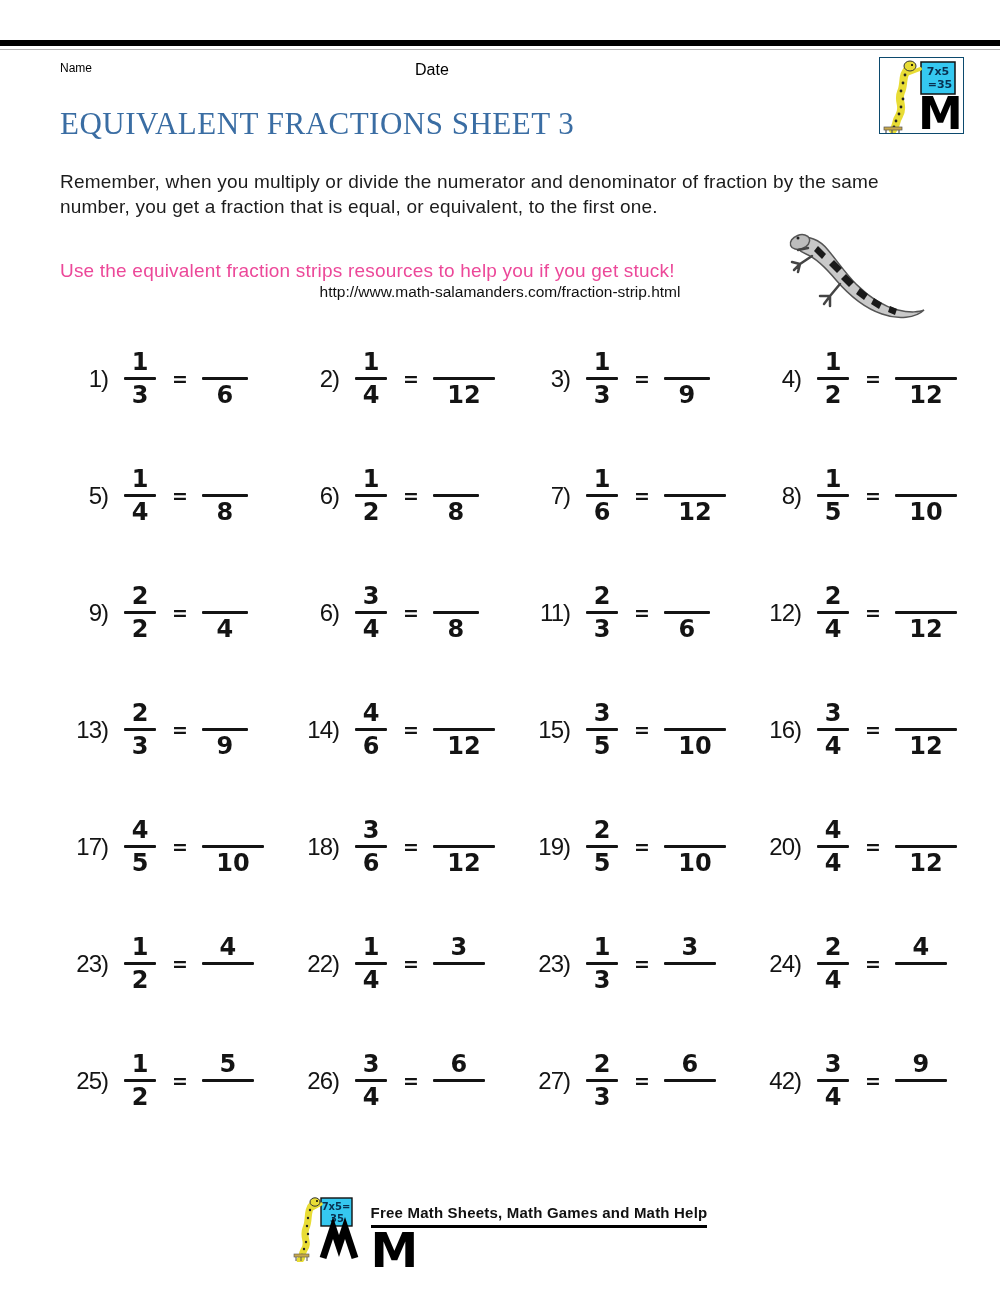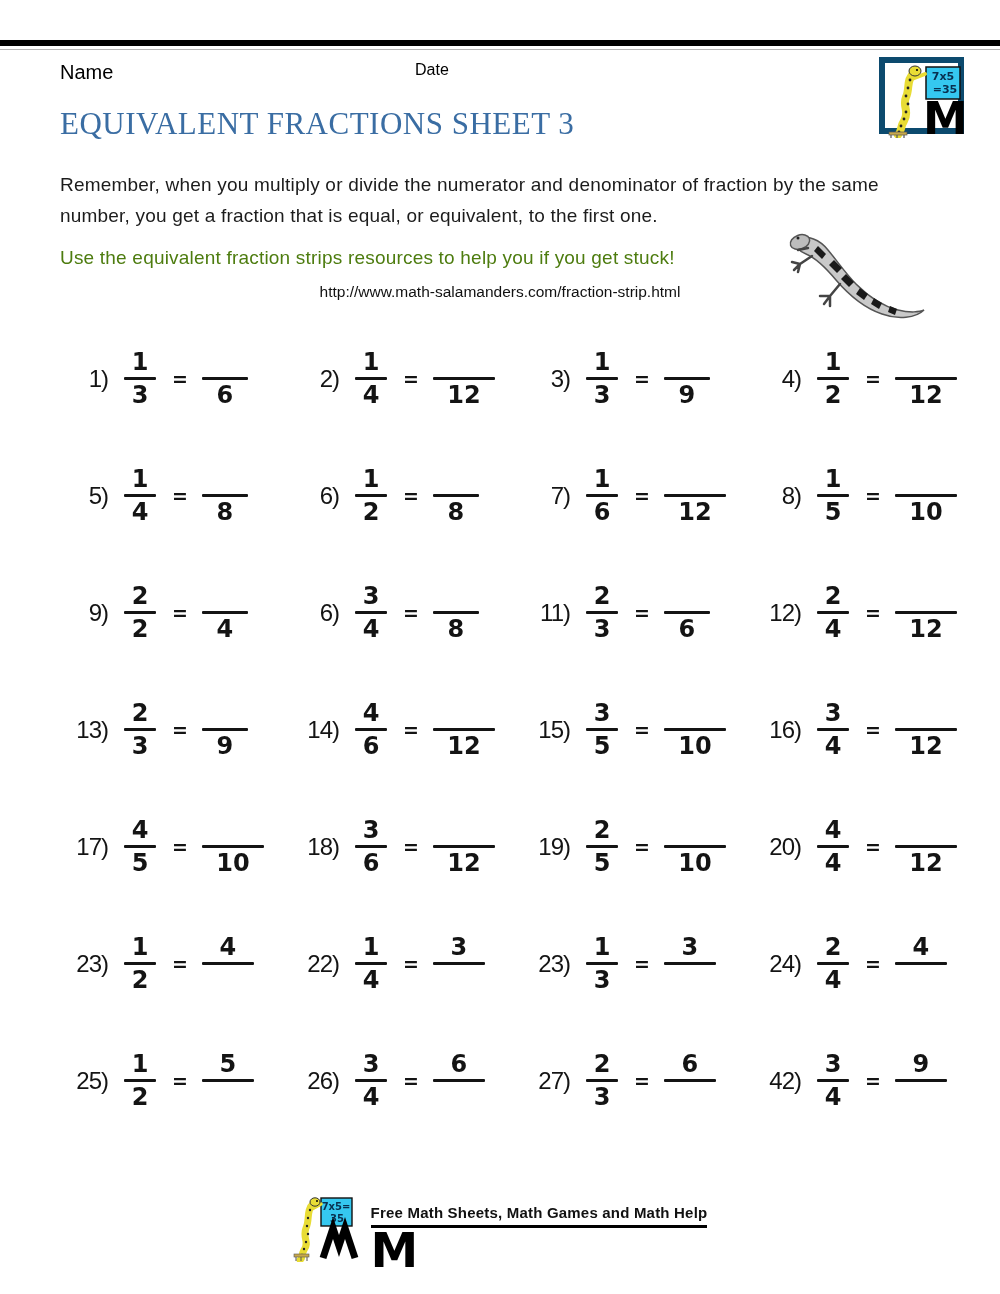--- a/index.html
+++ b/index.html
@@ -5,41 +5,41 @@
   * { margin:0; padding:0; box-sizing:border-box; }
   html,body { background:#ffffff; }
   body {
     width:1000px; height:1294px; position:relative;
     font-family:"Liberation Sans", sans-serif; color:#1a1a1a;
     overflow:hidden;
   }
   .topbar  { position:absolute; top:40px;  left:0; width:1000px; height:6px; background:#000; }
   .topbar2 { position:absolute; top:49px;  left:0; width:1000px; height:1px; background:#b5b5b5; }
 
-  .name-label { position:absolute; top:61px; left:60px;  font-size:20px; color:#000; }
+  .name-label { position:absolute; top:61px; left:60px;  font-size:12px; color:#000; }
   .date-label { position:absolute; top:61px; left:415px; font-size:16px; color:#000; }
 
   .logo-box {
     position:absolute; left:879px; top:57px; width:85px; height:77px;
-    border:6px solid #0c4a6e; background:#fff;
+    border:1px solid #0c4a6e; background:#fff;
   }
 
   .page-title {
     position:absolute; top:106px; left:60px;
     font-family:"Liberation Serif", serif; font-size:31px; font-weight:500;
     color:#3a6da3; letter-spacing:0.5px; white-space:nowrap;
   }
 
   .intro-par {
     position:absolute; top:169px; left:60px; width:840px;
-    font-size:19px; line-height:31px; color:#1c1c1c; letter-spacing:0.2px;
+    font-size:19px; line-height:25px; color:#1c1c1c; letter-spacing:0.2px;
   }
   .hint-line {
-    position:absolute; top:247px; left:60px; width:740px;
-    font-size:19px; color:#4d7c0f; letter-spacing:0.2px;
+    position:absolute; top:260px; left:60px; width:740px;
+    font-size:19px; color:#ec4899; letter-spacing:0.2px;
   }
   .url-line {
     position:absolute; top:283px; left:60px; width:880px;
     font-size:15.5px; text-align:center; color:#111;
   }
   .lizard { position:absolute; left:778px; top:226px; }
 
   #problems { position:absolute; top:320px; left:60px; width:892px; }
   .prow { display:flex; height:117px; align-items:center; }
   .problem { flex:0 0 231px; display:flex; align-items:center; }

